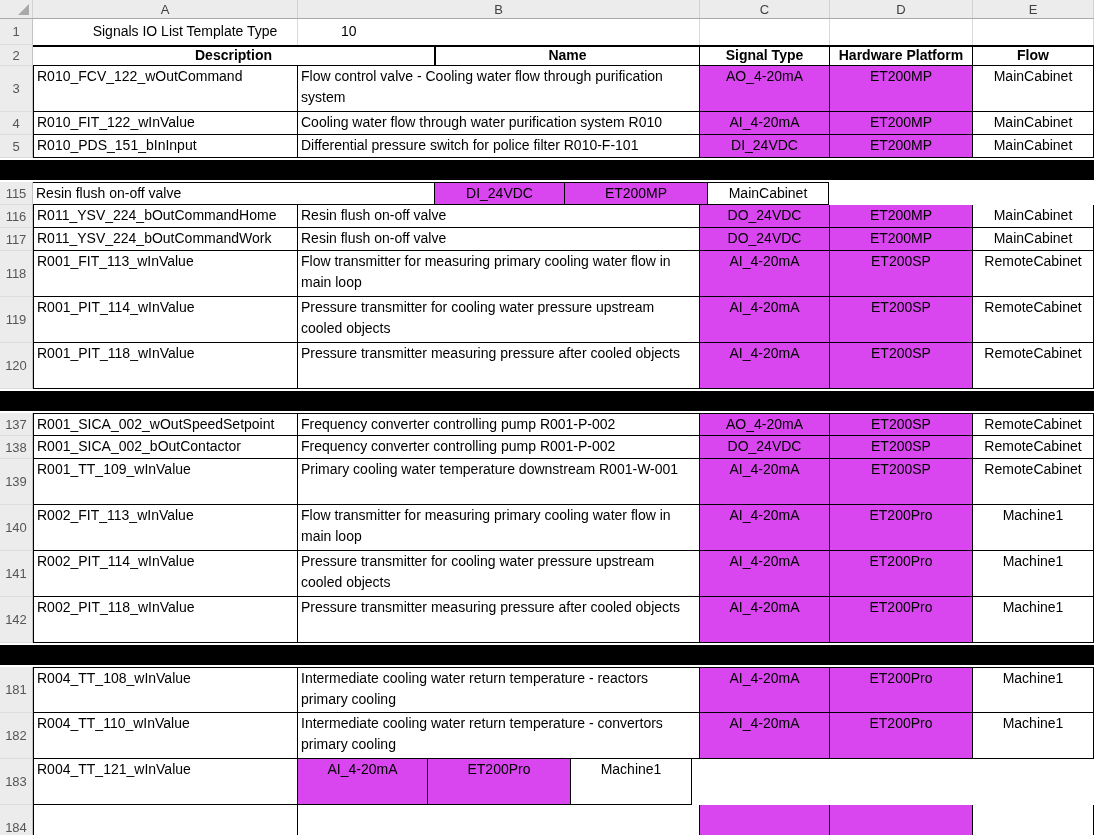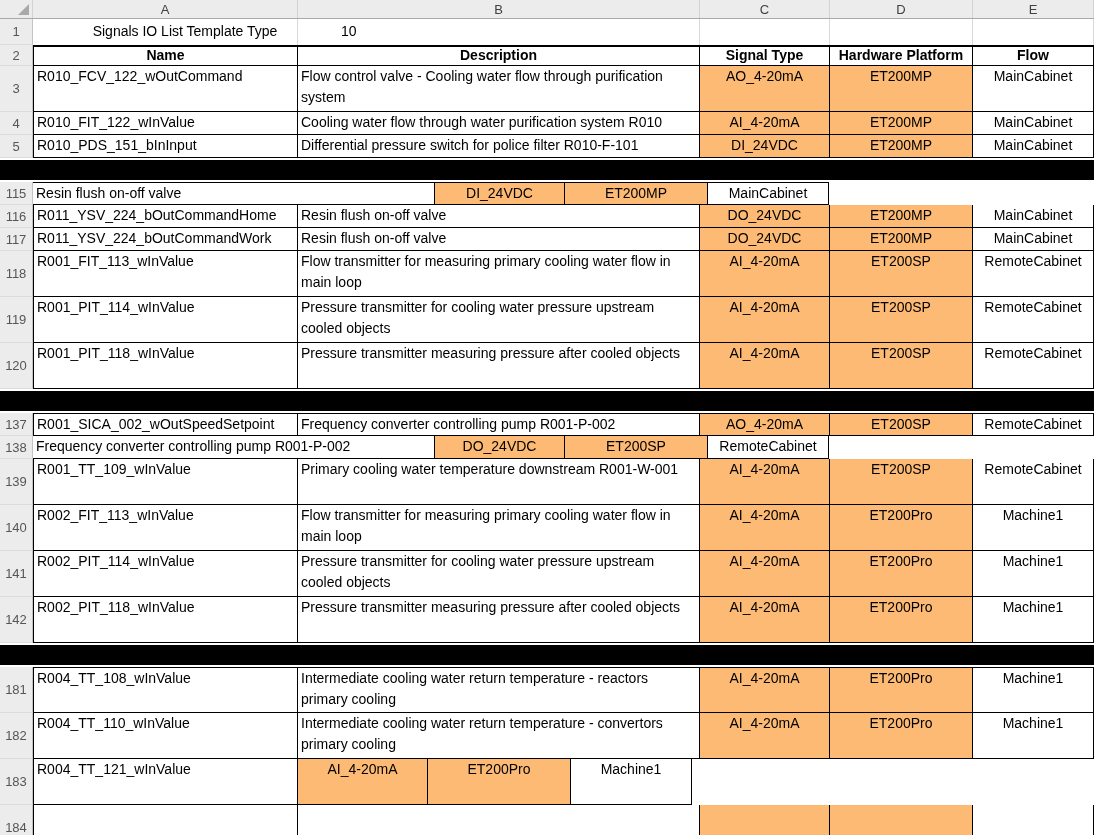--- a/index.html
+++ b/index.html
@@ -29,21 +29,21 @@
   .d { height: 46px; }
   .gut { background: #ececec; color: #565656; font-size: 13px;
          display: flex; align-items: center; justify-content: center;
          border-right: 1px solid #c3c3c3; border-bottom: 1px solid #dcdcdc; }
 
   .cell { font-size: 14px; line-height: 21px; padding: 0 3px; overflow: hidden;
           border-right: 1px solid #000; border-bottom: 1px solid #000; color: #000;
           white-space: normal; }
   .cA { border-left: 1px solid #000; white-space: nowrap; }
   .ctr { text-align: center; }
-  .yellow { background: #fdba74; }
+  .yellow { background: #d946ef; }
   .topb > .cell { border-top: 1px solid #000; }
 
   
   .r1 { height: 26px; }
   .r1 .cell { border-right: 1px solid #d9d9d9; border-bottom: none; border-left: none;
               line-height: 25px; padding-left: 43px; }
 
   
   .hd { height: 21px; }
   .hd .cell { font-weight: bold; text-align: center; border-top: 2px solid #000;
@@ -70,22 +70,22 @@
     <div class="gut wG">1</div>
     <div class="cell wA ctr">Signals IO List Template Type</div>
     <div class="cell wB">10</div>
     <div class="cell wC"></div>
     <div class="cell wD"></div>
     <div class="cell wE"></div>
   </div>
 
   <div class="row hd">
     <div class="gut wG">2</div>
+    <div class="cell wB">Description</div>
     <div class="cell cA wA">Name</div>
-    <div class="cell wB">Description</div>
     <div class="cell wC">Signal Type</div>
     <div class="cell wD">Hardware Platform</div>
     <div class="cell wE">Flow</div>
   </div>
 
   <div id="grid-body">
       <div class="row d">
         <div class="gut wG">3</div>
         <div class="cell cA wA">R010_FCV_122_wOutCommand</div>
         <div class="cell wB">Flow control valve - Cooling water flow through purification system</div>
@@ -161,20 +161,21 @@
       <div class="row s topb">
         <div class="gut wG">137</div>
         <div class="cell cA wA">R001_SICA_002_wOutSpeedSetpoint</div>
         <div class="cell wB">Frequency converter controlling pump R001-P-002</div>
         <div class="cell wC ctr yellow">AO_4-20mA</div>
         <div class="cell wD ctr yellow">ET200SP</div>
         <div class="cell wE ctr">RemoteCabinet</div>
       </div>
       <div class="row s">
         <div class="gut wG">138</div>
+        <div class="cell cA wA">R001_SICA_002_bOutContactor</div>
         <div class="cell wB">Frequency converter controlling pump R001-P-002</div>
         <div class="cell wC ctr yellow">DO_24VDC</div>
         <div class="cell wD ctr yellow">ET200SP</div>
         <div class="cell wE ctr">RemoteCabinet</div>
       </div>
       <div class="row d">
         <div class="gut wG">139</div>
         <div class="cell cA wA">R001_TT_109_wInValue</div>
         <div class="cell wB">Primary cooling water temperature downstream R001-W-001</div>
         <div class="cell wC ctr yellow">AI_4-20mA</div>

